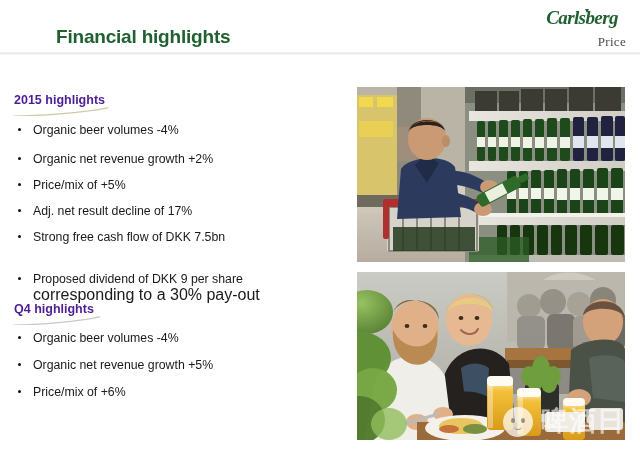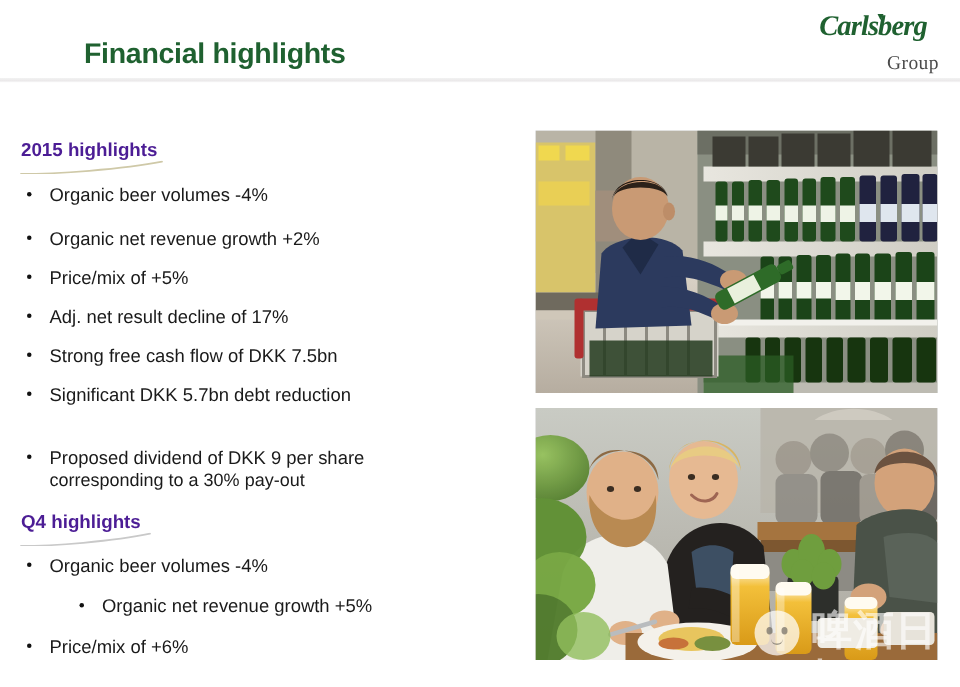--- a/index.html
+++ b/index.html
@@ -76,21 +76,21 @@
     padding-left:33px;
     font-size:12.3px;
     color:#1a1a1a;
     line-height:15px;
   }
   ul.bullets li .dot {
     position:absolute; left:18px; top:5px;
     width:3.2px; height:3.2px; border-radius:50%;
     background:#111111;
   }
-  .sub-line { padding-left:33px; font-size:12px; color:#1a1a1a; line-height:15px; }
+  .sub-line { padding-left:33px; font-size:16px; color:#1a1a1a; line-height:15px; }
 
   
   .photo {
     position:absolute;
     overflow:hidden;
     background:#cfcfcf;
   }
   #photo-store { left:357px; top:87px; width:268px; height:175px; }
   #photo-dining { left:357px; top:272px; width:268px; height:168px; }
 
@@ -133,21 +133,21 @@
 <div class="header">
   <div class="page-title">Financial highlights</div>
   <div class="header-rule"></div>
 
   <div class="logo">
     <div class="logo-wordmark">Carlsberg</div>
     <div class="logo-hop">▾</div>
     <div class="logo-swoop">
       
     </div>
-    <div class="logo-group">Group</div>
+    <div class="logo-group">Price</div>
   </div>
 </div>
 
 <div class="content-left">
 
   <div class="section-heading" style="margin-top:39px;">
     <span>2015 highlights</span>
     <span class="heading-swoosh">
       <svg viewBox="0 0 160 10" preserveAspectRatio="none">
         <path d="M2,9 C24,9 70,6 96,0.8" stroke="#cfc9a8" stroke-width="1.2" fill="none" stroke-linecap="round"></path>
@@ -169,46 +169,42 @@
       <span>Price/mix of +5%</span>
     </li>
     <li style="margin-top:11px;">
       <span class="dot"></span>
       <span>Adj. net result decline of 17%</span>
     </li>
     <li style="margin-top:11px;">
       <span class="dot"></span>
       <span>Strong free cash flow of DKK 7.5bn</span>
     </li>
-    <li style="margin-top:11px;">
-      <span class="dot"></span>
-      <span>Significant DKK 5.7bn debt reduction</span>
-    </li>
     <li style="margin-top:27px;">
       <span class="dot"></span>
       <span>Proposed dividend of DKK 9 per share</span>
     </li>
   </ul>
   <div class="sub-line">corresponding to a 30% pay-out</div>
 
-  <div class="section-heading" style="margin-top:13px;">
+  <div class="section-heading" style="">
     <span>Q4 highlights</span>
     <span class="heading-swoosh">
       <svg viewBox="0 0 160 10" preserveAspectRatio="none">
         <path d="M2,9 C22,9 64,6 88,0.8" stroke="#c9c9c9" stroke-width="1.2" fill="none" stroke-linecap="round"></path>
       </svg>
     </span>
   </div>
 
   <ul class="bullets">
     <li style="margin-top:15px;">
       <span class="dot"></span>
       <span>Organic beer volumes -4%</span>
     </li>
-    <li style="margin-top:12px;margin-left:35px;">
+    <li style="margin-top:12px;">
       <span class="dot"></span>
       <span>Organic net revenue growth +5%</span>
     </li>
     <li style="margin-top:12px;">
       <span class="dot"></span>
       <span>Price/mix of +6%</span>
     </li>
 
   </ul>
 </div>

